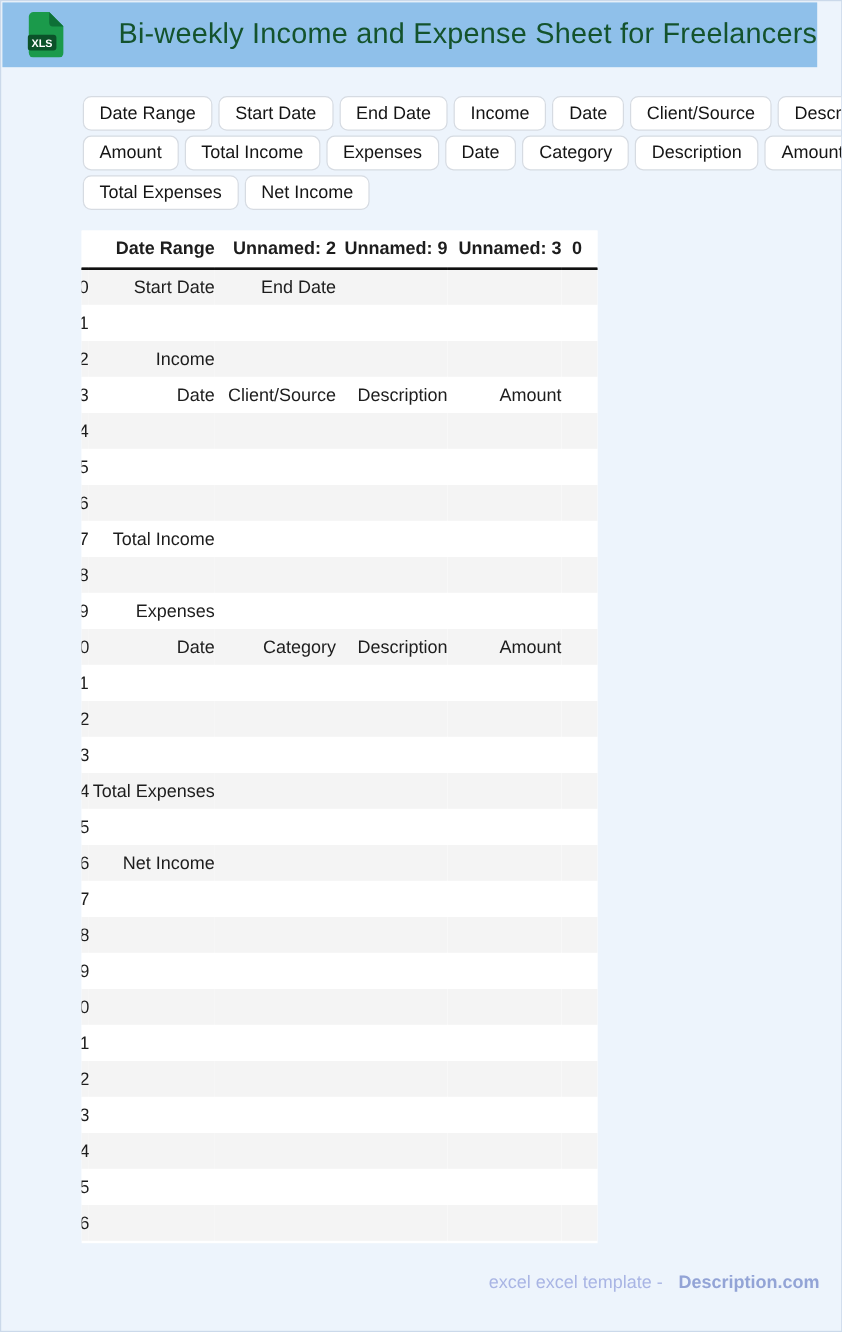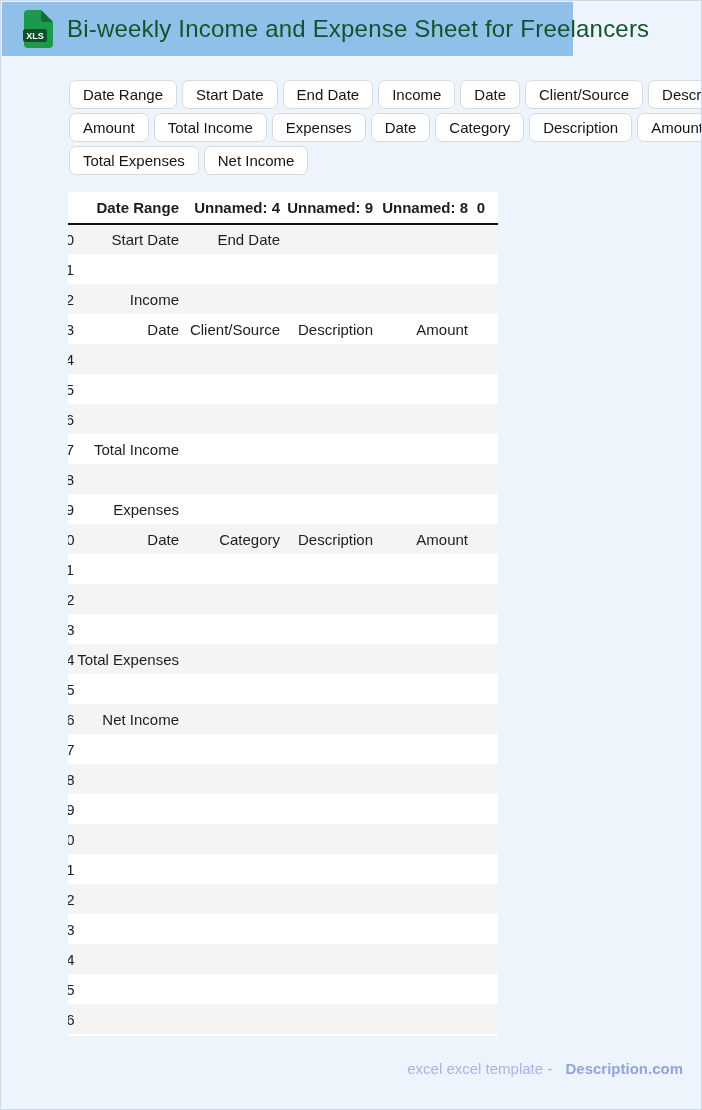--- a/index.html
+++ b/index.html
@@ -9,21 +9,21 @@
     background: #edf4fc;
     border: 1px solid #cbd9ea;
     font-family: "Liberation Sans", sans-serif;
     position: relative;
     overflow: hidden;
   }
 
   
   .titlebar {
     position: absolute; left: 1px; top: 1px;
-    width: 571px; height: 54px;
+    width: 679px; height: 54px;
     background: #8fc0ea;
     display: flex; align-items: center; justify-content: space-between;
   }
   .xls-icon { width: 30px; height: 38px; margin-left: 21px; flex: 0 0 auto; }
   .titlebar h1 {
     margin: 0 0 0 14px;
     font-size: 24px; font-weight: 500; color: #14532d;
     letter-spacing: 0.2px; white-space: nowrap;
   }
 
@@ -126,23 +126,23 @@
         <col class="c-1">
         <col class="c-2">
         <col class="c-3">
         <col class="c-4">
         <col class="c-5">
     </colgroup>
     <thead>
       <tr>
         <th></th>
       <th>Date Range</th>
-          <th>Unnamed: 4</th>
+          <th>Unnamed: 2</th>
           <th>Unnamed: 9</th>
-          <th>Unnamed: 8</th>
+          <th>Unnamed: 3</th>
           <th class="col-last">0</th>
         </tr>
     </thead>
     <tbody>
         <tr>
           <th>0</th>
           <td>Start Date</td>
           <td>End Date</td>
           <td></td>
           <td></td>

